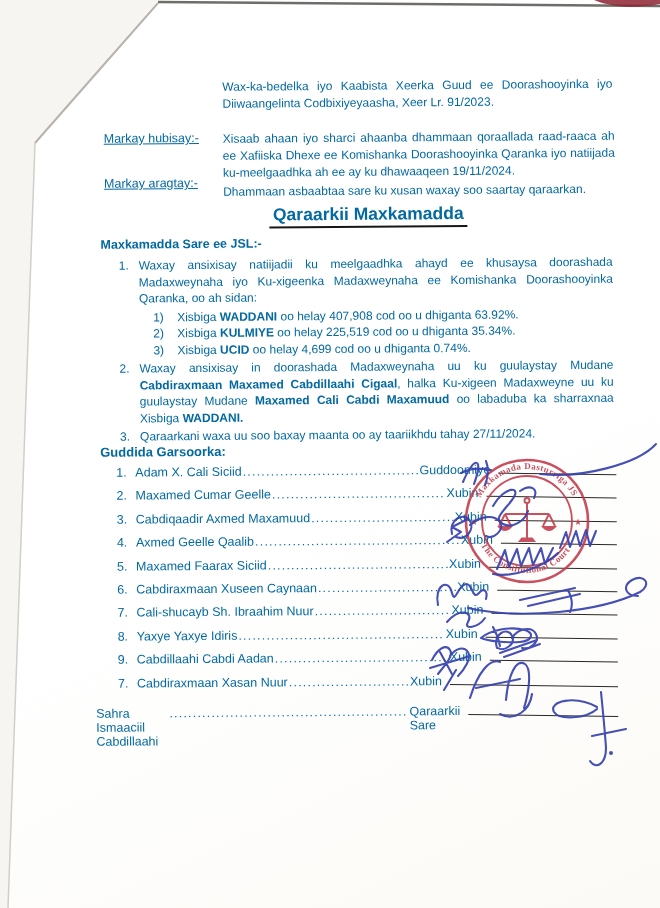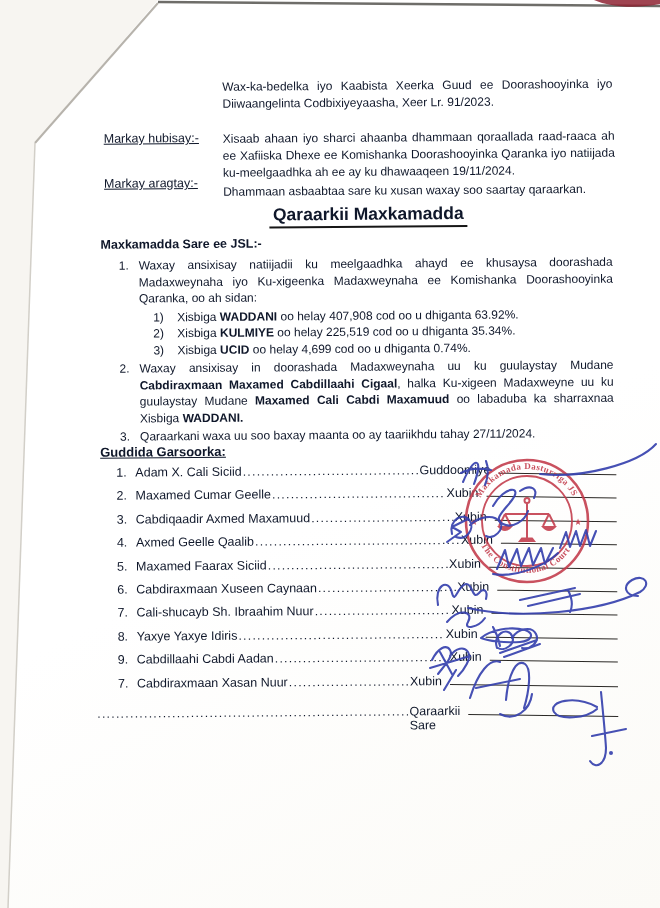--- a/index.html
+++ b/index.html
@@ -1,20 +1,20 @@
 <!DOCTYPE html>
 <html><head>
 <meta charset="utf-8">
 <style>
   html,body{margin:0;padding:0;}
   body{background:#e9e7e2;}
   .page{
     position:relative;width:660px;height:908px;margin:0 auto;
     background:#f7f5f1;overflow:hidden;
-    font-family:"Liberation Sans","DejaVu Sans",sans-serif;color:#0f172a;
+    font-family:"Liberation Sans","DejaVu Sans",sans-serif;color:#0369a1;
   }
   .paper{
     position:absolute;inset:0;
     background:linear-gradient(155deg,#ffffff 55%,#fbfaf6 100%);
     clip-path:polygon(158px 0px,660px 0px,660px 908px,8px 908px,35px 143px);
   }
   .edges{position:absolute;inset:0;pointer-events:none;}
   .content{position:absolute;inset:0;transform:rotate(-0.45deg);transform-origin:330px 430px;}
   .para{position:absolute;text-align:justify;font-size:12px;line-height:17px;}
   .single{text-align:left;}
@@ -23,21 +23,21 @@
   .title{display:inline-block;font-size:17.5px;font-weight:bold;border-bottom:2px solid #161616;padding:0 4px 1px;}
   .sub{position:absolute;left:102px;top:236px;font-weight:bold;font-size:12.5px;}
   .items{position:absolute;left:120px;top:256px;width:494px;}
   .item{display:flex;margin-bottom:2px;}
   .item .n{flex:none;width:20px;font-size:12px;line-height:16.5px;}
   .item .b{flex:1;text-align:justify;font-size:12px;line-height:16.5px;}
   .subitems{margin:1px 0 2px 34px;}
   .subitem{display:flex;}
   .subitem .n{flex:none;width:24px;font-size:12px;line-height:16.5px;}
   .subitem .b{flex:1;font-size:12px;line-height:16.5px;}
-  .committee-heading{position:absolute;left:100px;top:443px;font-weight:bold;text-decoration:underline;font-size:13px;}
+  .committee-heading{position:absolute;left:100px;top:443px;font-weight:bold;font-size:13px;}
   .committee{position:absolute;left:116px;top:461px;width:500px;}
   .crow{display:flex;align-items:baseline;height:23.4px;font-size:12.5px;}
   .crow .n{flex:none;min-width:19px;}
   .crow .nm{white-space:nowrap;}
   .dots{flex:1 1 auto;overflow:hidden;white-space:nowrap;letter-spacing:1.2px;margin:0 1px;min-width:20px;}
   .crow .role{white-space:nowrap;}
   .sig{flex:none;border-bottom:1.6px solid #2b2926;height:13px;margin-left:8px;transform:rotate(1.2deg);transform-origin:left bottom;}
   .crow:nth-child(1) .sig{width:118px}
   .crow:nth-child(2) .sig{width:130px}
   .crow:nth-child(3) .sig{width:122px}
@@ -182,20 +182,21 @@
       <div class="crow">
         <span class="n">7.</span>
         <span class="nm">Cabdiraxmaan Xasan Nuur</span>
         <span class="dots">...........................................................................................................</span>
         <span class="role">Xubin</span>
         <span class="sig"></span>
       </div>
     </div>
 
     <div class="assistant">
+      <span class="nm">Sahra Ismaaciil Cabdillaahi</span>
       <span class="dots">...........................................................................................................</span>
       <span class="role">Qaraarkii Sare</span>
       <span class="sig"></span>
     </div>
   </div>
 
   <svg class="stamp" width="140" height="140" viewBox="0 0 140 140">
     <defs>
       <path id="arcTop" d="M 22.9 48 A 52 52 0 0 1 117.1 48"></path>
       <path id="arcBottom" d="M 22.9 92 A 52 52 0 0 0 117.1 92"></path>

